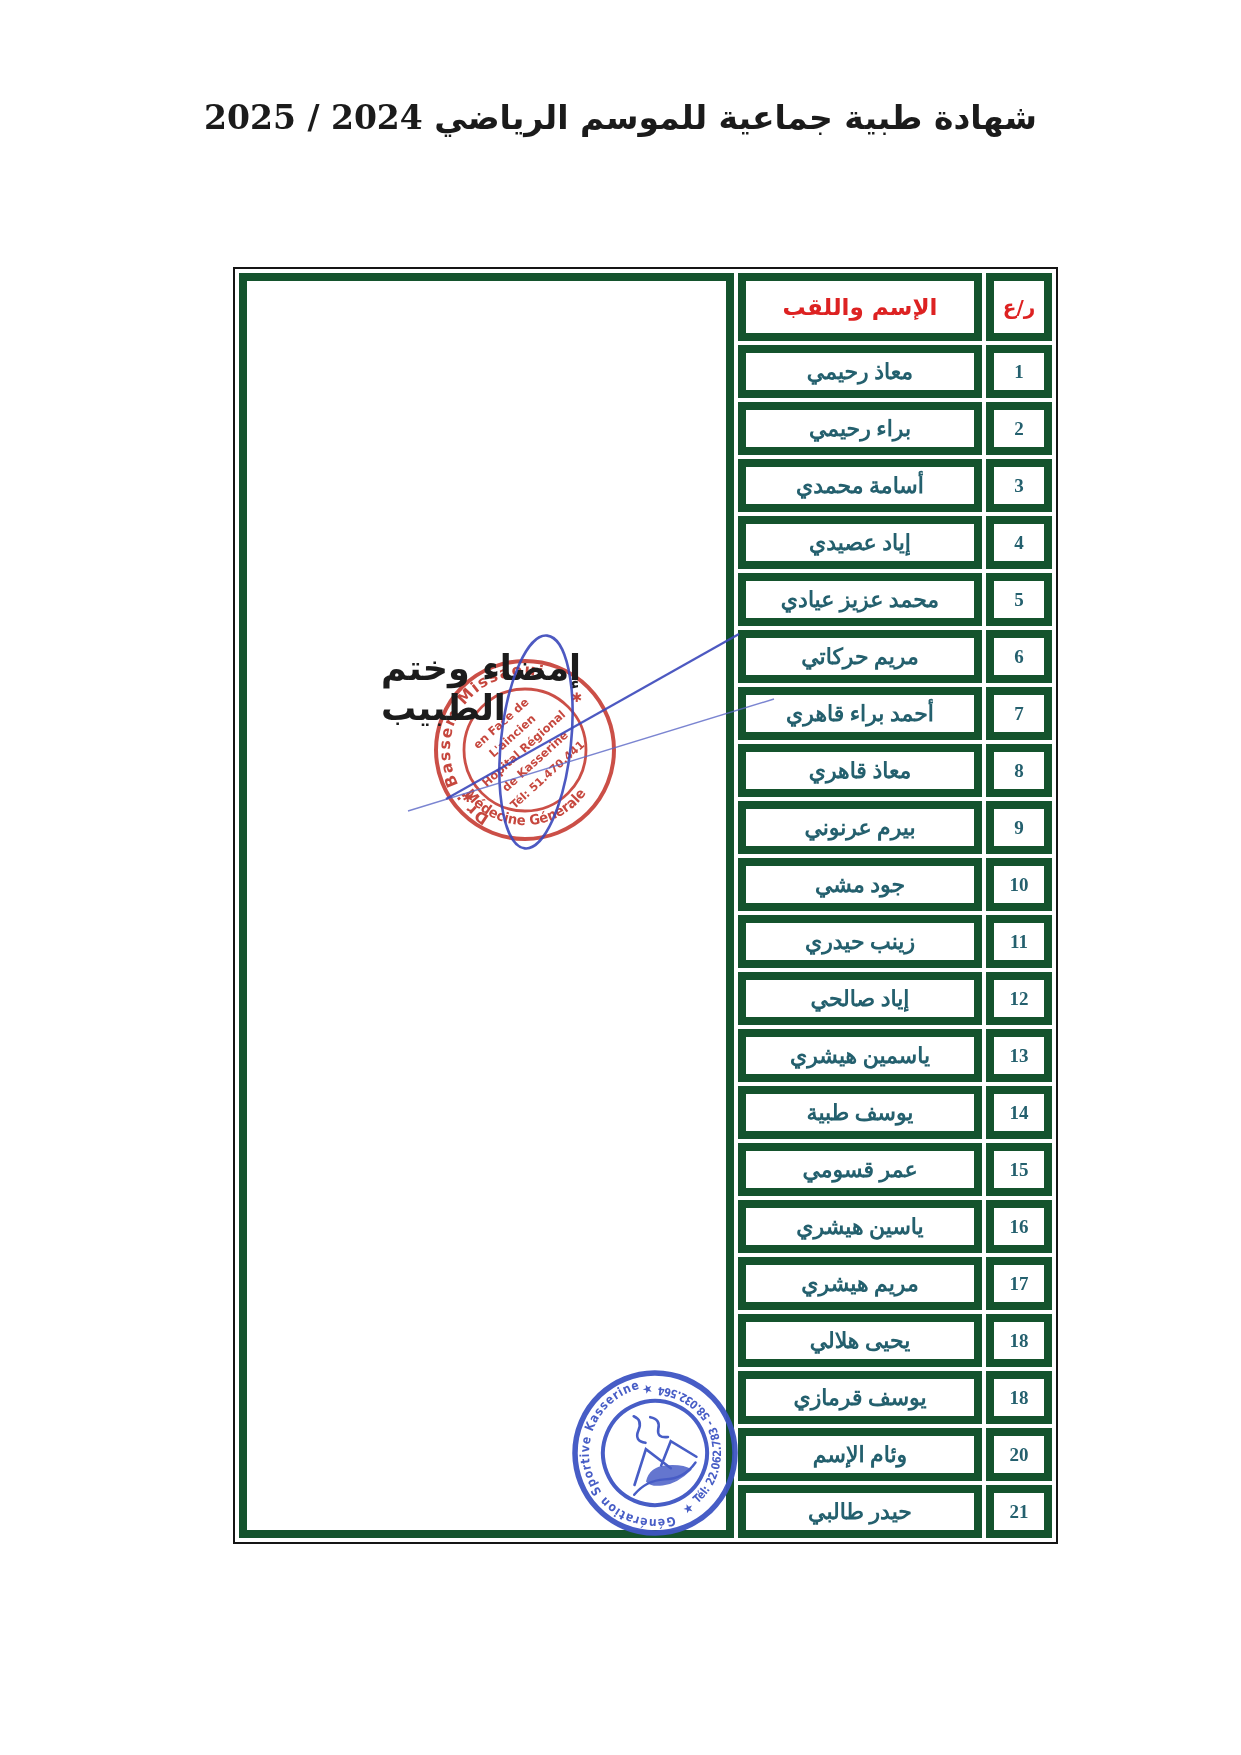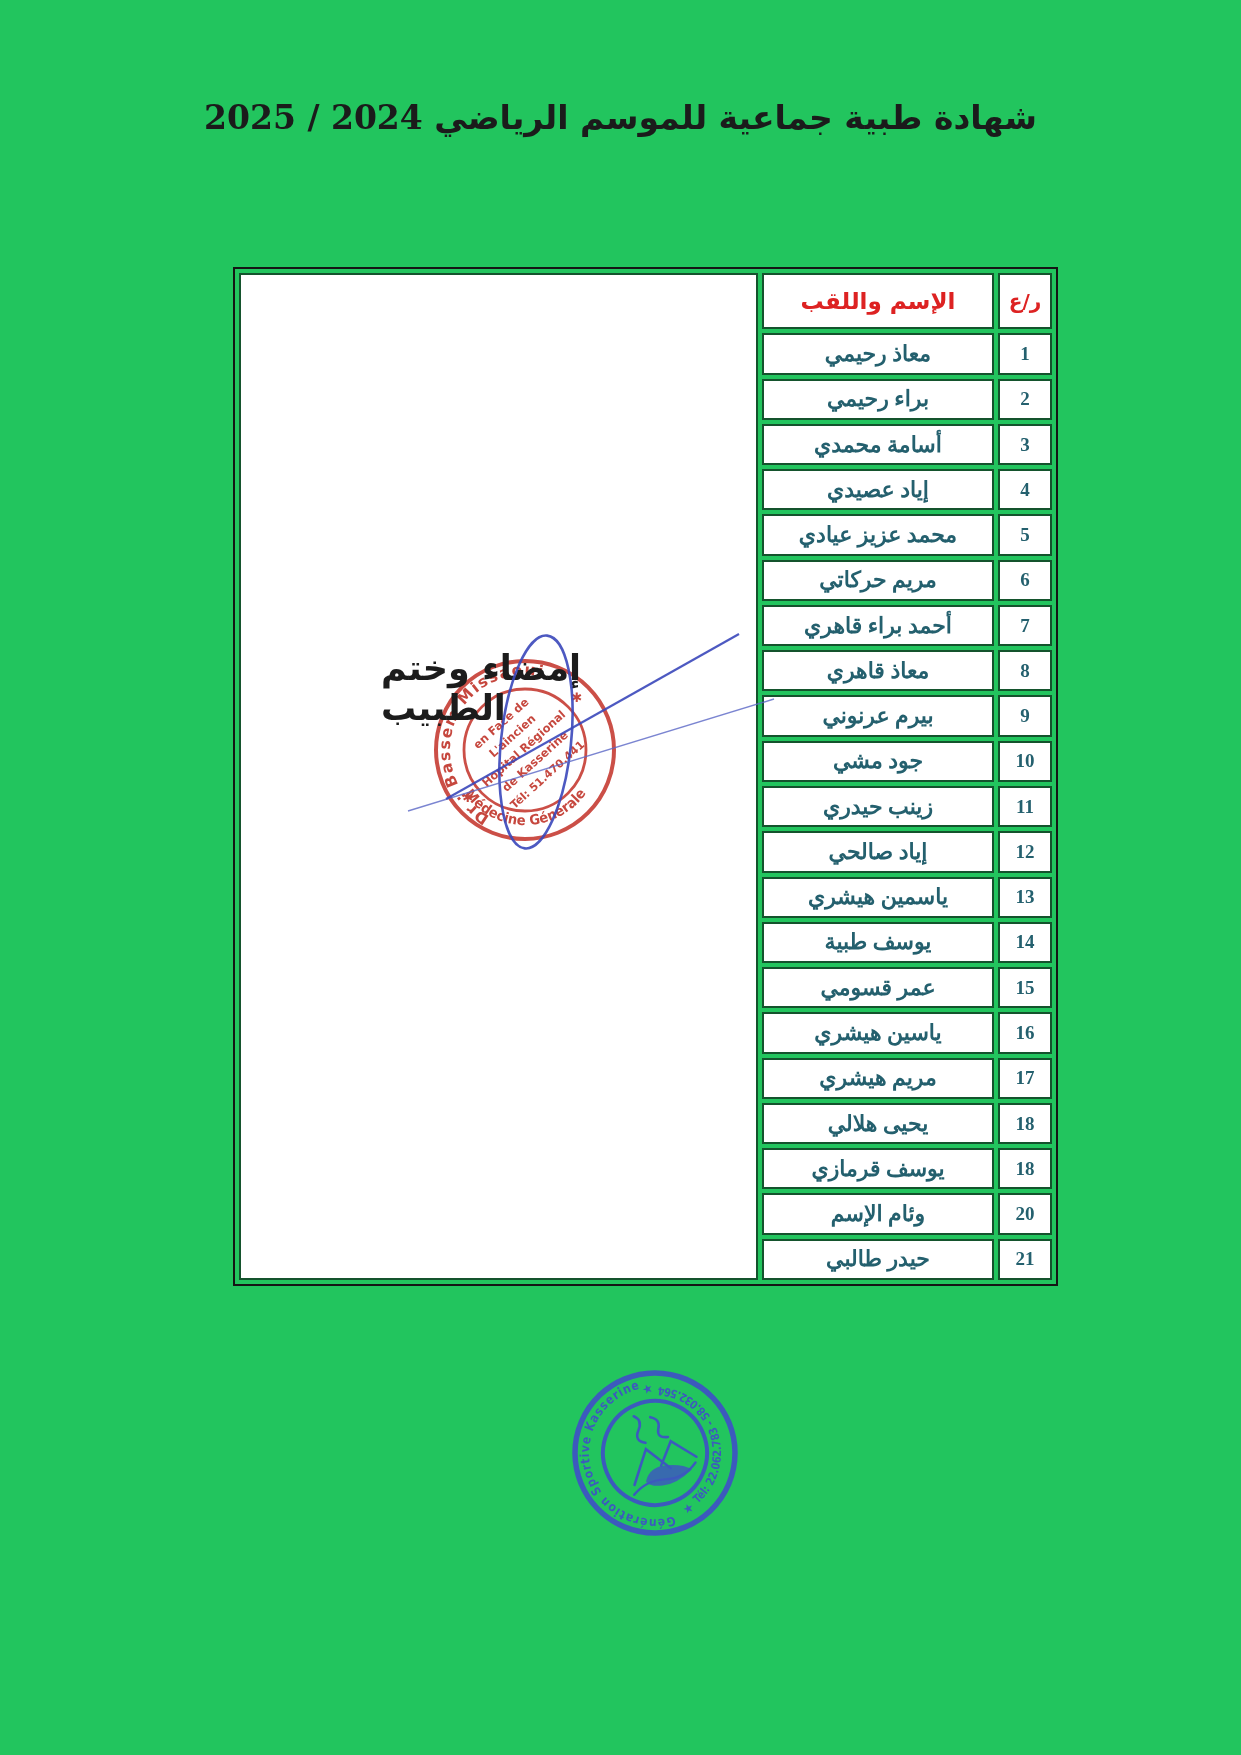--- a/index.html
+++ b/index.html
@@ -1,36 +1,36 @@
 <!DOCTYPE html>
 <html lang="ar"><head>
 <meta charset="utf-8">
 <style>
   html,body{margin:0;padding:0;background:#888;}
   .page{
     position:relative;width:1241px;height:1755px;margin:0 auto;
-    background:#22c55e;overflow:hidden;
+    background:#ffffff;overflow:hidden;
     font-family:"DejaVu Sans",sans-serif;
   }
   .doc-title{
     position:absolute;top:98px;left:0;width:100%;text-align:center;
     direction:rtl;font-family:"DejaVu Serif","DejaVu Sans",sans-serif;
     font-size:33px;font-weight:bold;color:#1b1b1b;letter-spacing:.5px;
   }
   .doc-subtitle{
     position:absolute;top:161px;left:0;width:100%;text-align:center;
     direction:rtl;font-size:23px;font-weight:bold;color:#7c2d1e;
   }
   table.roster{
     position:absolute;left:233px;top:267px;width:825px;height:1019px;
     direction:rtl;border-collapse:separate;border-spacing:4px;
     border:2px solid #151515;table-layout:fixed;
   }
   table.roster td{
-    border:2px solid #14532d;text-align:center;vertical-align:middle;
+    border:8px solid #14532d;text-align:center;vertical-align:middle;
     padding:0;background:#fff;overflow:hidden;white-space:nowrap;
   }
   td.col-idx{width:50px;}
   td.col-name{width:228px;}
   td.col-blank{border:2px solid #151515;background:#fff;}
   tr.h-row td{height:52px;}
   tr.d-row td{height:37px;font-family:Liberation Serif, serif;}
   .hdr-txt{color:#dd2222;font-weight:bold;font-size:23px;}
   .hdr-idx{color:#dd2222;font-weight:bold;font-size:20px;}
   .name-txt{color:#24606e;font-weight:bold;font-size:22px;}

